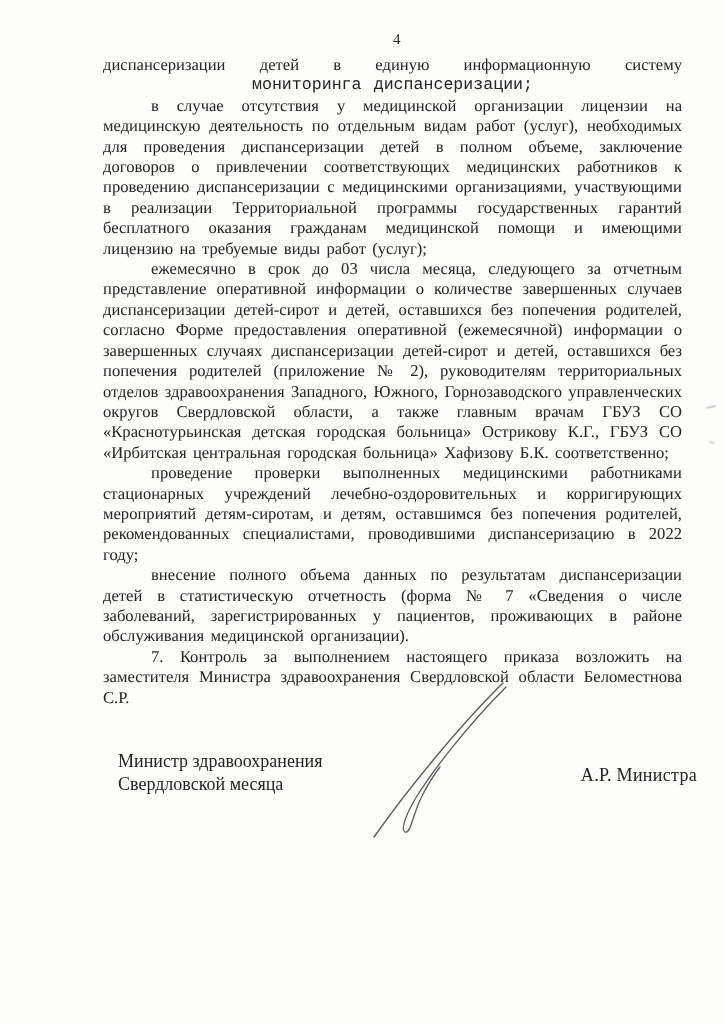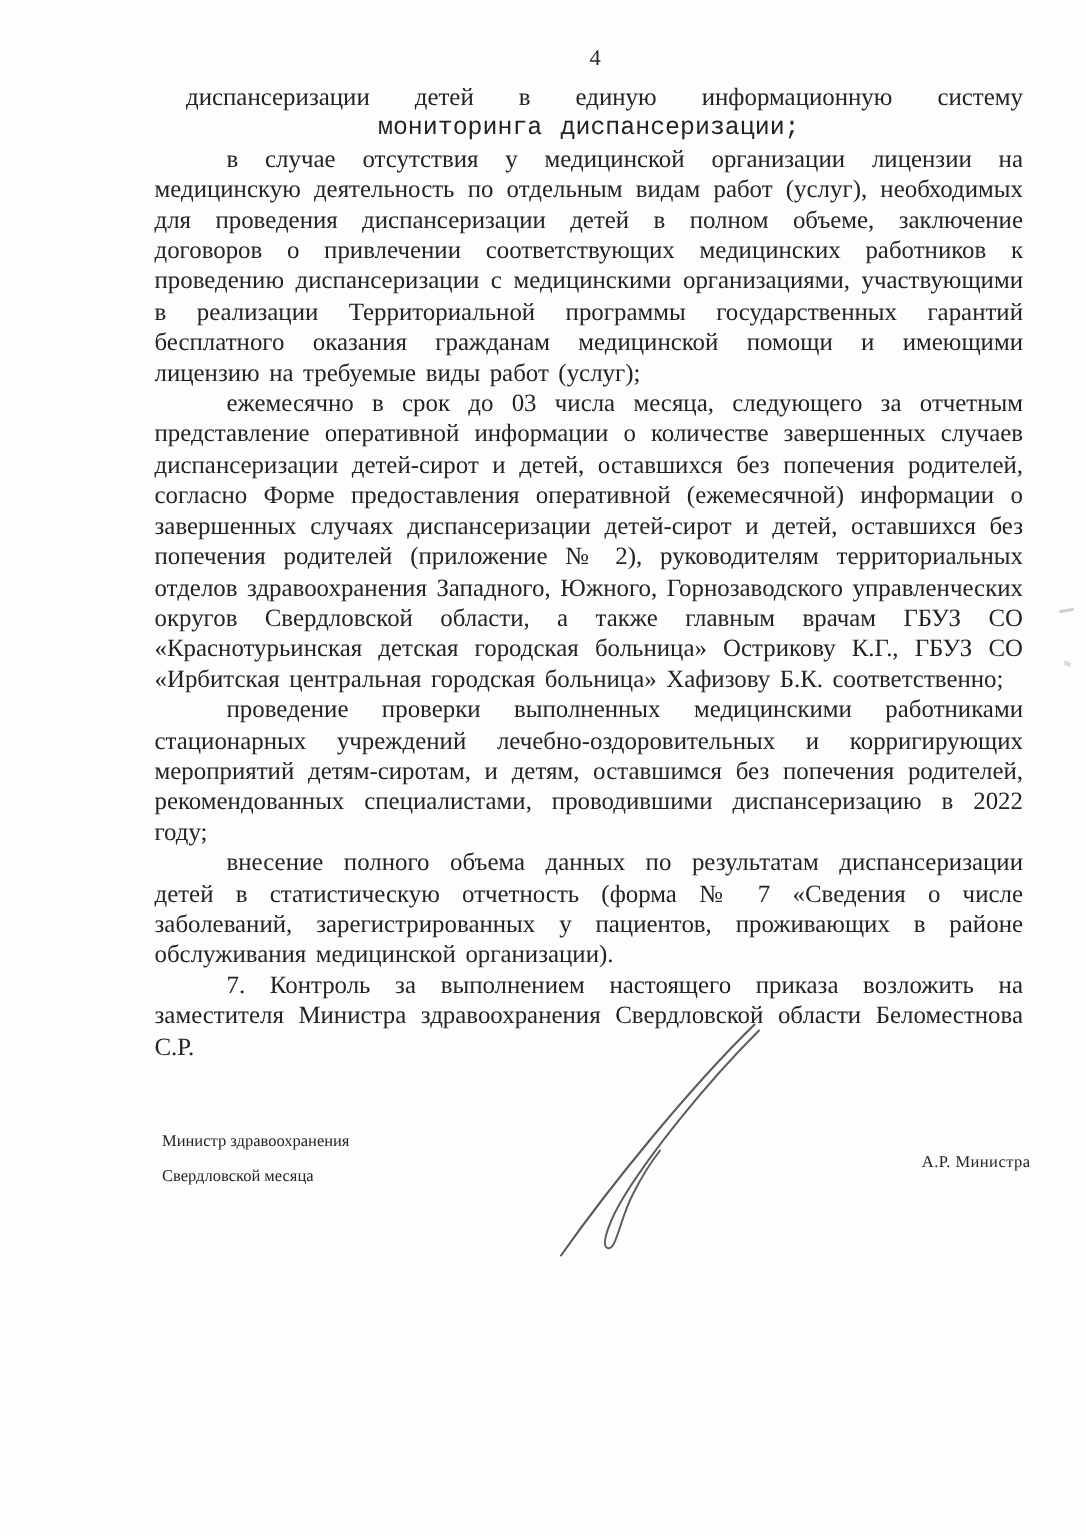--- a/index.html
+++ b/index.html
@@ -39,38 +39,37 @@
     font-size: 16.6px;
     line-height: 20.4px;
     word-spacing: 2.2px;
     color: #232323;
     text-rendering: geometricPrecision;
   }
 
   .cont-line-first {
     text-align: justify;
     text-align-last: justify;   
-    margin-left: 21px;
   }
   .cont-line-last {
     text-align: center;
     font-family: Liberation Mono, monospace;
   }
 
   .para {
     text-align: justify;
     text-indent: 48px;
   }
 
   .signature-row {
     position: absolute;
     top: 750px;
-    left: 108px;
+    left: 118px;
     width: 579px;
-    font-size: 11px;
+    font-size: 18px;
     line-height: 22.5px;
     color: #232323;
   }
 
   .sig-position { float: left; }
   .sig-name {
     float: right;
     margin-top: 14px;
     letter-spacing: 0.3px;
   }

